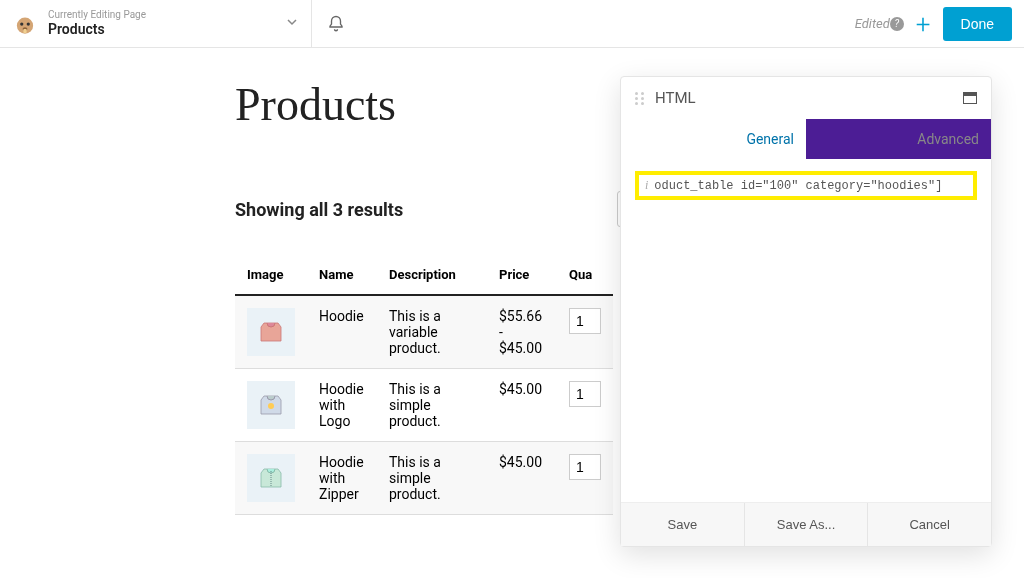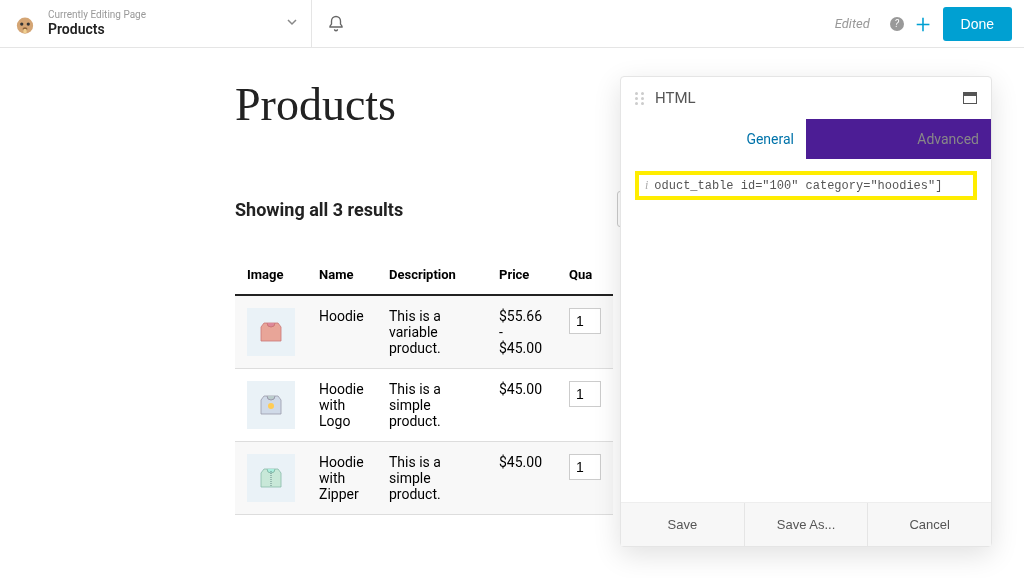--- a/index.html
+++ b/index.html
@@ -7,21 +7,21 @@
 
 .topbar { display: flex; align-items: center; height: 48px; border-bottom: 1px solid #e5e5e5; }
 .topbar-left { display: flex; align-items: center; padding: 0 12px; gap: 10px; border-right: 1px solid #e5e5e5; height: 100%; width: 312px; }
 .logo { width: 26px; height: 26px; }
 .title-block { display: flex; flex-direction: column; line-height: 1.2; }
 .title-small { font-size: 10px; color: #999; }
 .title-big { font-size: 14px; font-weight: 600; color: #222; }
 .chevron { margin-left: auto; color: #888; }
 .bell-box { width: 48px; display: flex; align-items: center; justify-content: center; height: 100%; color: #666; }
 .topbar-right { margin-left: auto; display: flex; align-items: center; gap: 12px; padding-right: 12px; }
-.edited { color: #999; font-size: 13px; font-style: italic; display: flex; align-items: center; gap: 20px; }
+.edited { color: #999; font-size: 13px; font-style: italic; display: flex; align-items: center; gap: 0; }
 .qmark { width: 14px; height: 14px; border-radius: 50%; background: #999; color: #fff; font-size: 10px; display: flex; align-items: center; justify-content: center; }
 .plus { font-size: 26px; color: #00A0D2; cursor: pointer; font-weight: 300; }
 .done-btn { background: #00A0D2; color: #fff; border: none; padding: 9px 18px; font-size: 14px; border-radius: 3px; cursor: pointer; }
 
 .content { padding: 30px 0 0 235px; }
 .page-title { font-family: Georgia, "Times New Roman", serif; font-size: 46px; font-weight: 400; color: #222; margin-bottom: 60px; }
 .results-row { display: flex; align-items: center; justify-content: space-between; width: 440px; margin-bottom: 30px; }
 .results-text { font-size: 18px; font-weight: 700; color: #222; text-align: center; }
 .sort-select { border: 1px solid #ccc; background: #fff; padding: 8px 14px; font-size: 15px; border-radius: 3px; }
 

